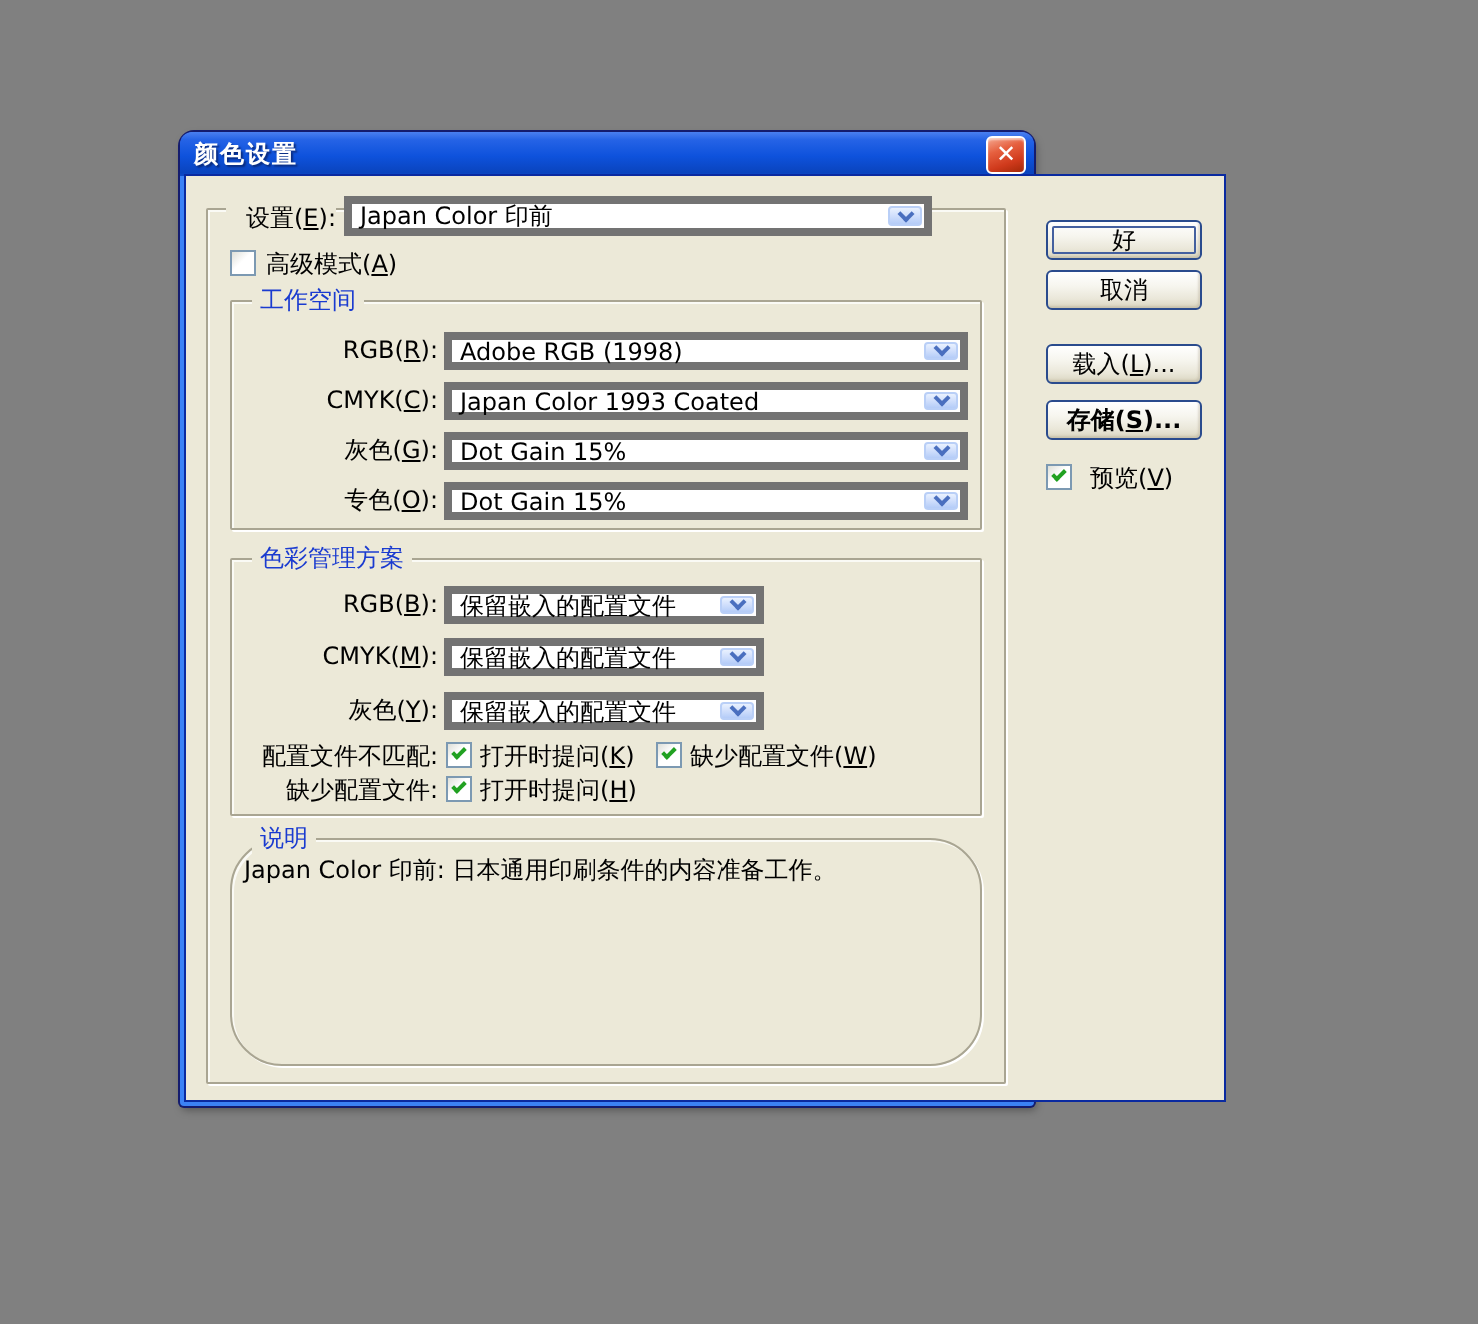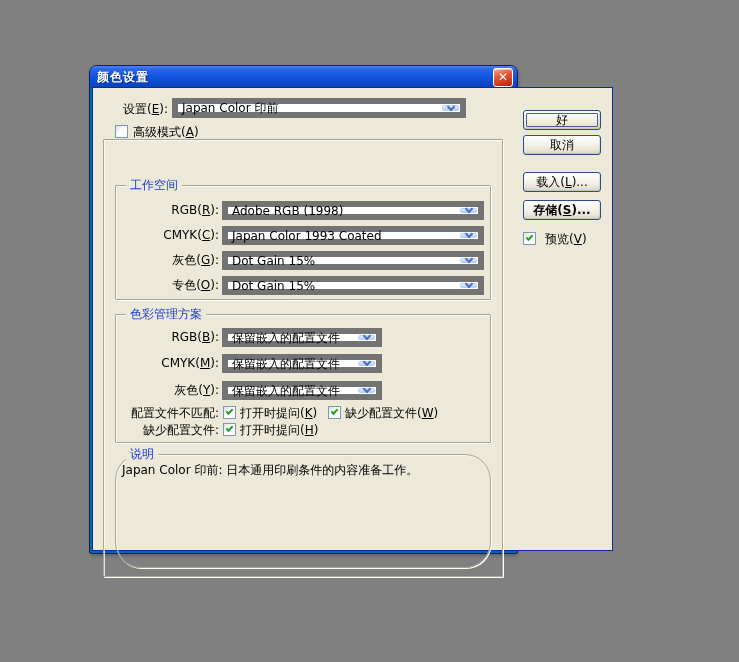--- a/index.html
+++ b/index.html
@@ -8,21 +8,21 @@
     background: #808080;
     position: relative;
     font-family: "DejaVu Sans", "Liberation Sans", sans-serif;
     font-size: 12px;
     color: #000;
     overflow: hidden;
   }
   .window {
     position: absolute; left: 90px; top: 66px;
     width: 427px; height: 487px;
-    background: #0369a1;
+    background: #3b82f6;
     border-radius: 7px 7px 2px 2px;
     box-shadow: 0 0 0 1px #141C6E, 1px 2px 4px rgba(0,0,0,.35);
     padding: 0 3px 3px 3px;
   }
   .titlebar {
     height: 22px;
     margin: 0 -3px;
     padding: 0 4px 0 7px;
     display: flex; align-items: center; justify-content: space-between;
     background: linear-gradient(180deg,#4A80F0 0%,#2563E6 18%,#0E52DC 55%,#0A44BE 92%,#0C49C8 100%);
@@ -46,36 +46,35 @@
     width: 519px; height: 462px;
     background: #ECE9D8;
     box-shadow: 0 0 0 1px #0A2AA0;
   }
   
   .groupbox {
     position: absolute;
     border: 1px solid #A9A592;
     box-shadow: 1px 1px 0 #FFFFFF, inset 1px 1px 0 rgba(255,255,255,.75);
     border-radius: 1px;
-    margin-top: 35px;
   }
   .group-title {
     position: absolute; top: -8px; left: 10px;
     background: #ECE9D8; padding: 0 4px;
     color: #1A3BD0; font-size: 12px; line-height: 15px; white-space: nowrap;
   }
   .lbl { white-space: nowrap; }
   .row-label {
     position: absolute; left: 6px; width: 97px;
     text-align: right; white-space: nowrap; line-height: 15px;
   }
   
   .combo {
     position: absolute; height: 20px;
-    background: #fff; border: 6px solid #737373;
+    background: #fff; border: 4px solid #737373;
     display: flex; align-items: center;
   }
   .combo.small { height: 19px; }
   .ctext { flex: 1; padding: 0 4px; white-space: nowrap; overflow: hidden; line-height: 16px; }
   .arrow-btn {
     width: 17px; align-self: stretch; margin: 1px;
     border: 1px solid #B9CFF7; border-radius: 2px;
     background: linear-gradient(180deg,#E9F1FE 0%,#D2E0FC 45%,#B4CCF8 100%);
     display: flex; align-items: center; justify-content: center; cursor: pointer;
   }

